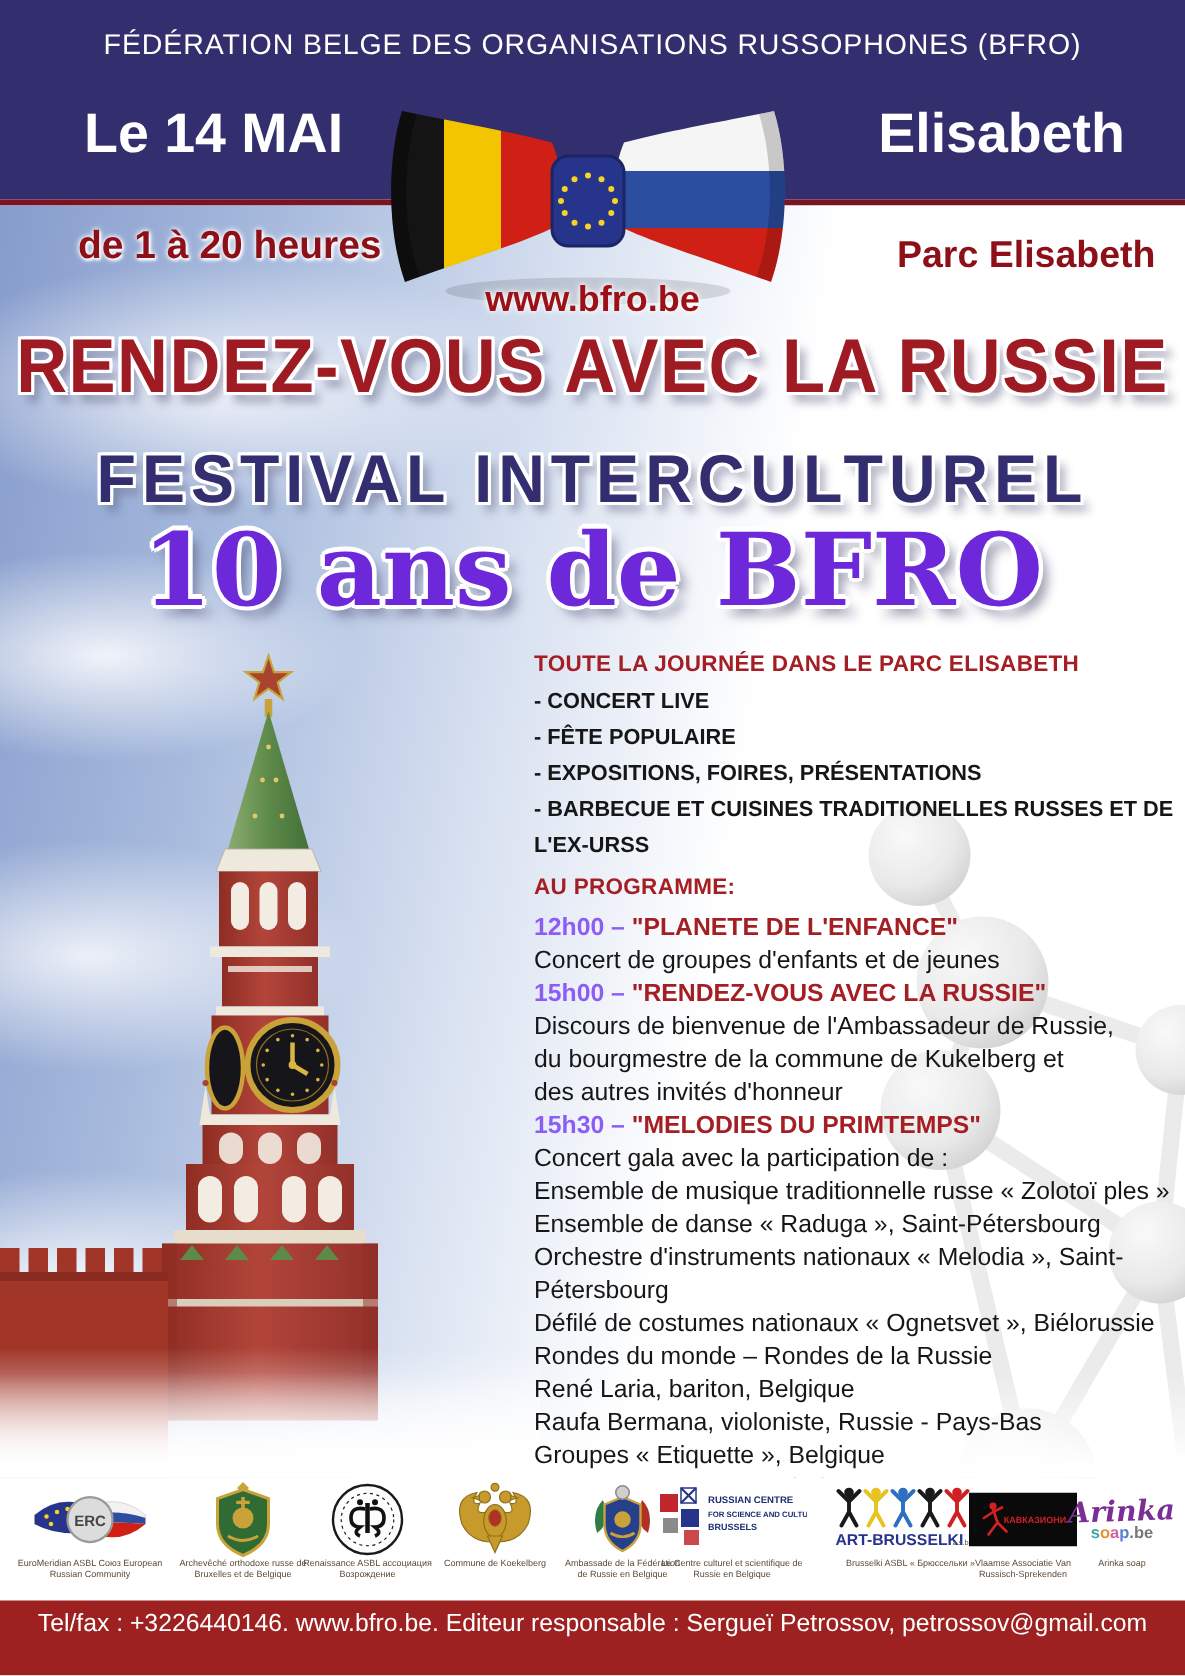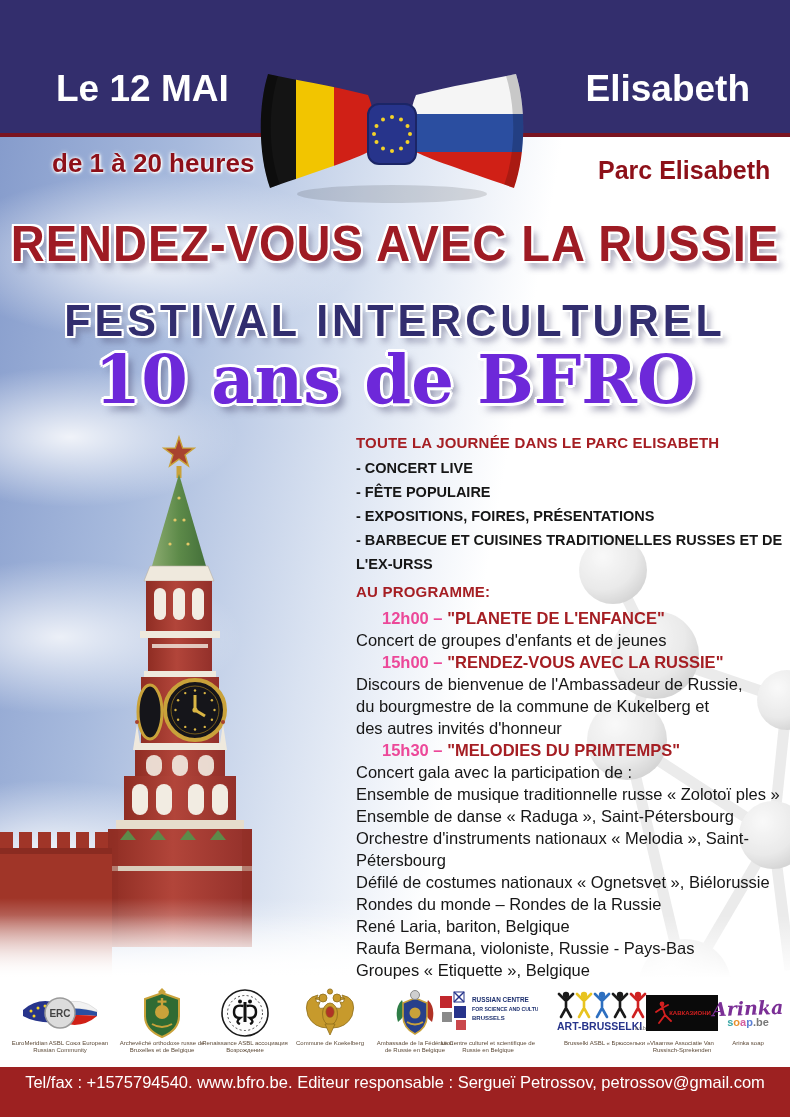--- a/index.html
+++ b/index.html
@@ -49,21 +49,21 @@
                 0 -3px 0 #fff,0 3px 0 #fff,-3px 0 0 #fff,3px 0 0 #fff,6px 7px 7px rgba(70,70,110,.5);}
 
   
   .program{position:absolute;left:356px;top:432px;width:436px;z-index:5;color:#1a1a1a;}
   .program p{margin:0;}
   .ph{color:#a51e23;font-weight:bold;font-size:15px;line-height:22px;letter-spacing:.2px;}
   .ph.first{margin-bottom:2px;}
   .ph.second{margin-top:5px;margin-bottom:4px;}
   .pb{font-weight:bold;font-size:14.5px;line-height:24px;color:#161616;}
   .slot-line{font-size:16.5px;line-height:22px;}
-  .slot-time{font-weight:bold;color:#ec4899;margin-left:26px;}
+  .slot-time{font-weight:bold;color:#8b5cf6;}
   .slot-title{font-weight:bold;color:#a51e23;}
   .pd{font-size:16.5px;line-height:22px;color:#161616;}
   .gap8{margin-top:8px;}
   .more{color:#a51e23;font-weight:bold;font-size:16.5px;line-height:22px;}
   .support{margin-top:9px;font-size:16px;font-weight:bold;color:#2b2b2b;}
 
   
   .sponsors{position:absolute;left:0;top:985px;width:790px;height:82px;background:#fff;z-index:6;}
   .sponsor{position:absolute;top:2px;text-align:center;}
   .logo-box{height:52px;display:flex;align-items:center;justify-content:center;}
@@ -213,24 +213,26 @@
     <circle cx="58" cy="40" r="34" fill="url(#sph)"></circle>
     <circle cx="100" cy="125" r="44" fill="url(#sph)"></circle>
     <circle cx="72" cy="210" r="40" fill="url(#sph)"></circle>
     <circle cx="232" cy="170" r="30" fill="url(#sph)"></circle>
     <circle cx="218" cy="305" r="34" fill="url(#sph)"></circle>
     <circle cx="130" cy="455" r="46" fill="url(#sph)"></circle>
   </svg>
 
   <div class="bottom-fade"></div>
 
-  <div class="event-date">Le 12 MAI</div>
+  <div class="org-title">FÉDÉRATION BELGE DES ORGANISATIONS RUSSOPHONES (BFRO)</div>
+  <div class="event-date">Le 14 MAI</div>
   <div class="event-city">Elisabeth</div>
   <div class="event-hours">de 1 à 20 heures</div>
   <div class="event-venue">Parc Elisabeth</div>
+  <div class="website">www.bfro.be</div>
 
   <svg class="bowtie" width="272" height="148" viewBox="0 0 272 148">
     <defs>
       <clipPath id="lwing">
           <path d="M12,16 C2,48 2,96 14,130 C62,113 100,101 114,93 C120,70 118,51 112,37 C72,27 40,22 12,16 Z"></path>
         </clipPath>
       <clipPath id="rwing">
           <path d="M260,16 C270,48 270,96 258,130 C210,113 172,101 158,93 C152,70 154,51 160,37 C200,27 232,22 260,16 Z"></path>
         </clipPath>
     </defs>
@@ -454,16 +456,16 @@
       <div class="logo-box" style="flex-direction:column;">
         <div class="arinka-name">Arinka</div>
         <div class="arinka-soap"><span class="s1">s</span><span class="s2">o</span><span class="s3">a</span><span class="s4">p</span><span class="tld">.be</span></div>
       </div>
       <div class="cap">Arinka soap</div>
     </div>
 
   </div>
 
   <div class="footer">
-    <p>Tel/fax : +1575794540. www.bfro.be. Editeur responsable : Sergueï Petrossov, petrossov@gmail.com</p>
+    <p>Tel/fax : +3226440146. www.bfro.be. Editeur responsable : Sergueï Petrossov, petrossov@gmail.com</p>
   </div>
 
 </div>
 
 </body></html>

